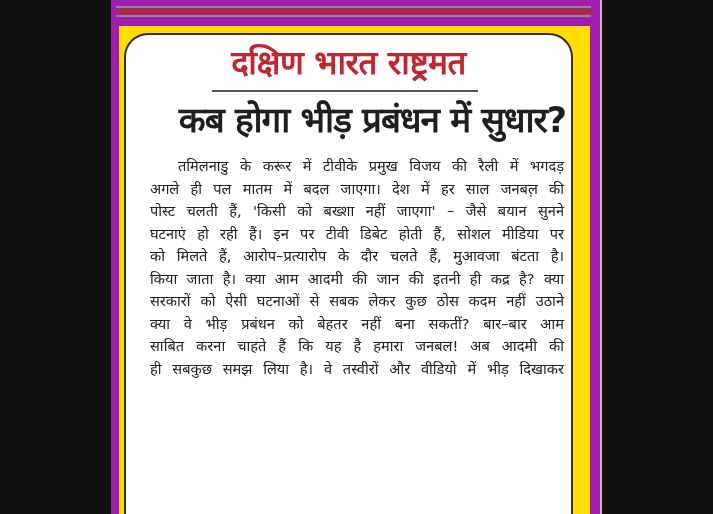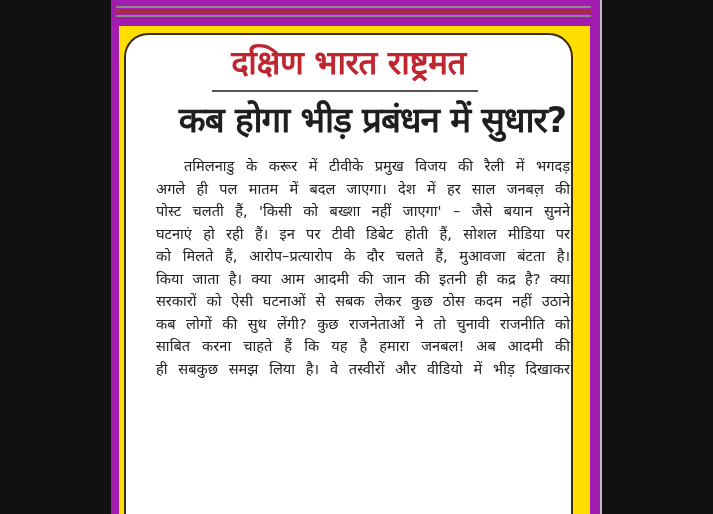--- a/index.html
+++ b/index.html
@@ -77,21 +77,21 @@
     font-family: "DejaVu Sans", sans-serif;
     font-weight: bold;
     font-size: 35px;
     letter-spacing: -1px;
     color: #1e1e1e;
     line-height: 46px;
     margin-left: 24px;
   }
   .body-text {
     position: absolute;
-    left: 30px;
+    left: 24px;
     top: 120px;
     width: 414px;
     font-family: "DejaVu Sans", sans-serif;
     font-size: 14.6px;
     color: #222222;
     line-height: 22.5px;
   }
   .body-line {
     display: block;
     white-space: nowrap;
@@ -116,18 +116,18 @@
     <div class="headline">कब होगा भीड़ प्रबंधन में सुधार?</div>
 
     <div class="body-text">
       <span class="body-line indent">तमिलनाडु के करूर में टीवीके प्रमुख विजय की रैली में भगदड़</span>
       <span class="body-line">अगले ही पल मातम में बदल जाएगा। देश में हर साल जनबल़ की</span>
       <span class="body-line">पोस्ट चलती हैं, 'किसी को बख्शा नहीं जाएगा' – जैसे बयान सुनने</span>
       <span class="body-line">घटनाएं हो रही हैं। इन पर टीवी डिबेट होती हैं, सोशल मीडिया पर</span>
       <span class="body-line">को मिलते हैं, आरोप–प्रत्यारोप के दौर चलते हैं, मुआवजा बंटता है।</span>
       <span class="body-line">किया जाता है। क्या आम आदमी की जान की इतनी ही कद्र है? क्या</span>
       <span class="body-line">सरकारों को ऐसी घटनाओं से सबक लेकर कुछ ठोस कदम नहीं उठाने</span>
-      <span class="body-line">कब लोगों की सुध लेंगी? कुछ राजनेताओं ने तो चुनावी राजनीति को</span>
+      <span class="body-line">क्या वे भीड़ प्रबंधन को बेहतर नहीं बना सकतीं? बार–बार आम</span>
       <span class="body-line">साबित करना चाहते हैं कि यह है हमारा जनबल! अब आदमी की</span>
       <span class="body-line">ही सबकुछ समझ लिया है। वे तस्वीरों और वीडियो में भीड़ दिखाकर</span>
     </div>
   </div>
 </div>
 
 </body></html>

